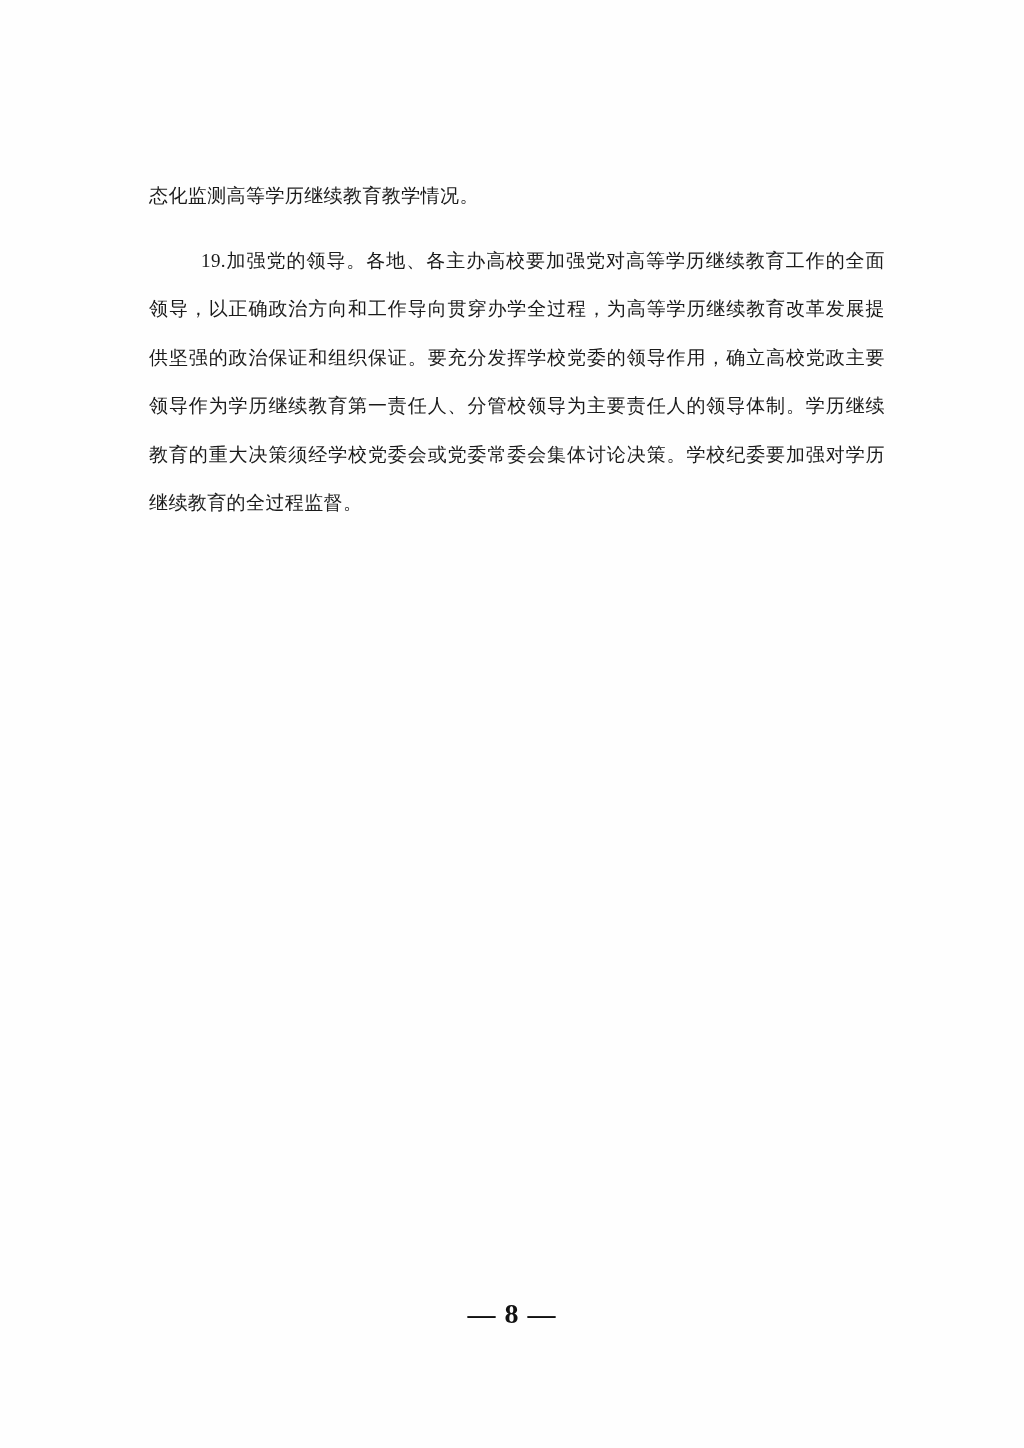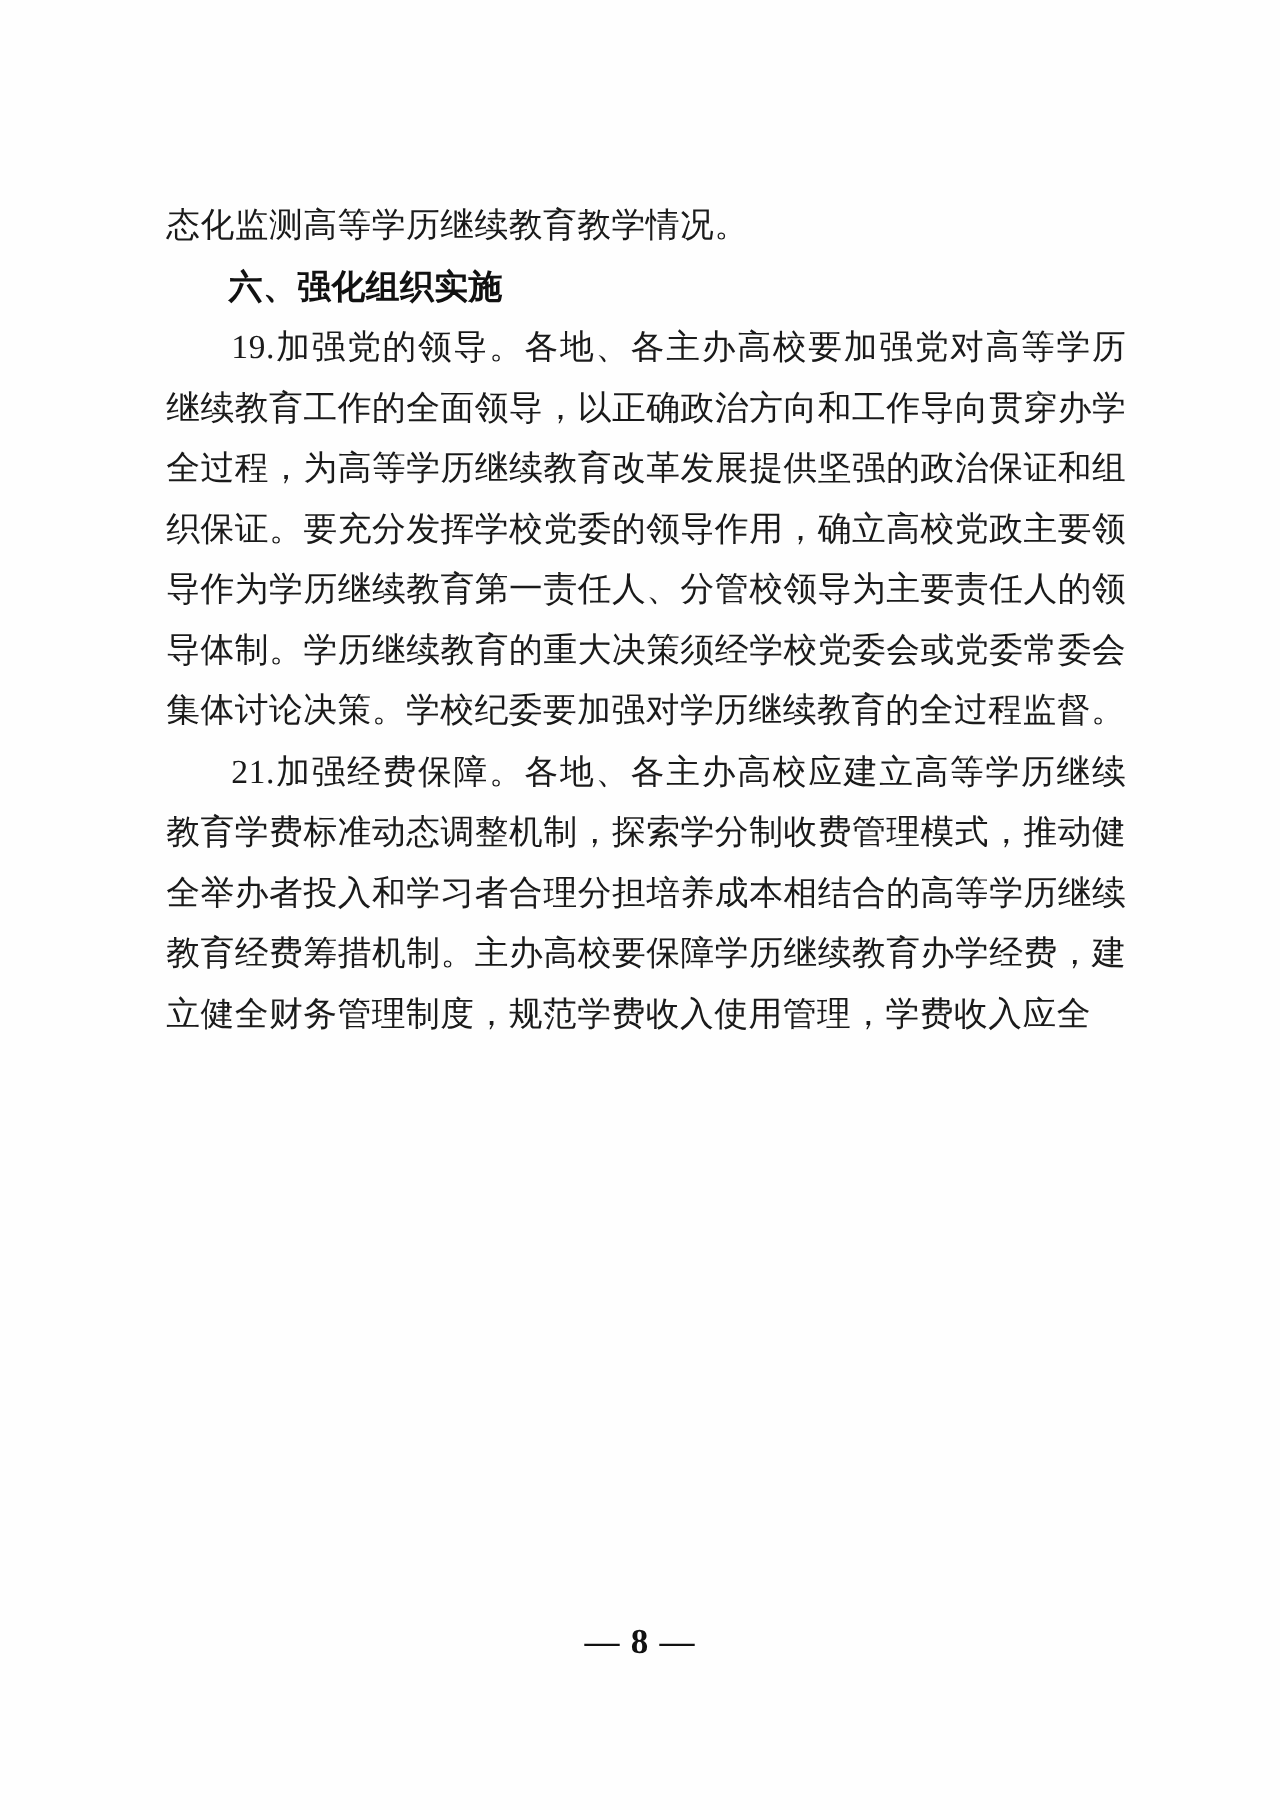--- a/index.html
+++ b/index.html
@@ -16,22 +16,22 @@
     font-family: "Liberation Serif", "DejaVu Serif", serif;
     color: #1a1a1a;
   }
   .content {
     position: absolute;
     left: 133px;
     top: 156px;
     width: 768px;
   }
   .content p {
-    margin: 0;
-    font-size: 27px;
+    margin: 16px;
+    font-size: 19px;
     line-height: 48.5px;
     letter-spacing: 0.4px;
     text-align: justify;
     text-justify: inter-ideograph;
   }
   .continuation-line {
     text-indent: 0;
   }
   .section-heading {
     margin: 0;
@@ -60,21 +60,19 @@
     letter-spacing: 1px;
     color: #111111;
   }
 </style>
 </head>
 <body>
 
 <div class="page" style="background: rgb(254, 254, 254); color: rgb(26, 26, 26);">
   <main class="content">
     <p class="continuation-line">态化监测高等学历继续教育教学情况。</p>
-    <p class="section-heading">六、强化组织实施</p>
     <p class="body-para">19.加强党的领导。各地、各主办高校要加强党对高等学历继续教育工作的全面领导，以正确政治方向和工作导向贯穿办学全过程，为高等学历继续教育改革发展提供坚强的政治保证和组织保证。要充分发挥学校党委的领导作用，确立高校党政主要领导作为学历继续教育第一责任人、分管校领导为主要责任人的领导体制。学历继续教育的重大决策须经学校党委会或党委常委会集体讨论决策。学校纪委要加强对学历继续教育的全过程监督。</p>
-    <p class="body-para">21.加强经费保障。各地、各主办高校应建立高等学历继续教育学费标准动态调整机制，探索学分制收费管理模式，推动健全举办者投入和学习者合理分担培养成本相结合的高等学历继续教育经费筹措机制。主办高校要保障学历继续教育办学经费，建立健全财务管理制度，规范学费收入使用管理，学费收入应全</p>
   </main>
 
   <footer class="page-footer">
     <span class="page-number">— 8 —</span>
   </footer>
 </div>
 
 </body></html>

